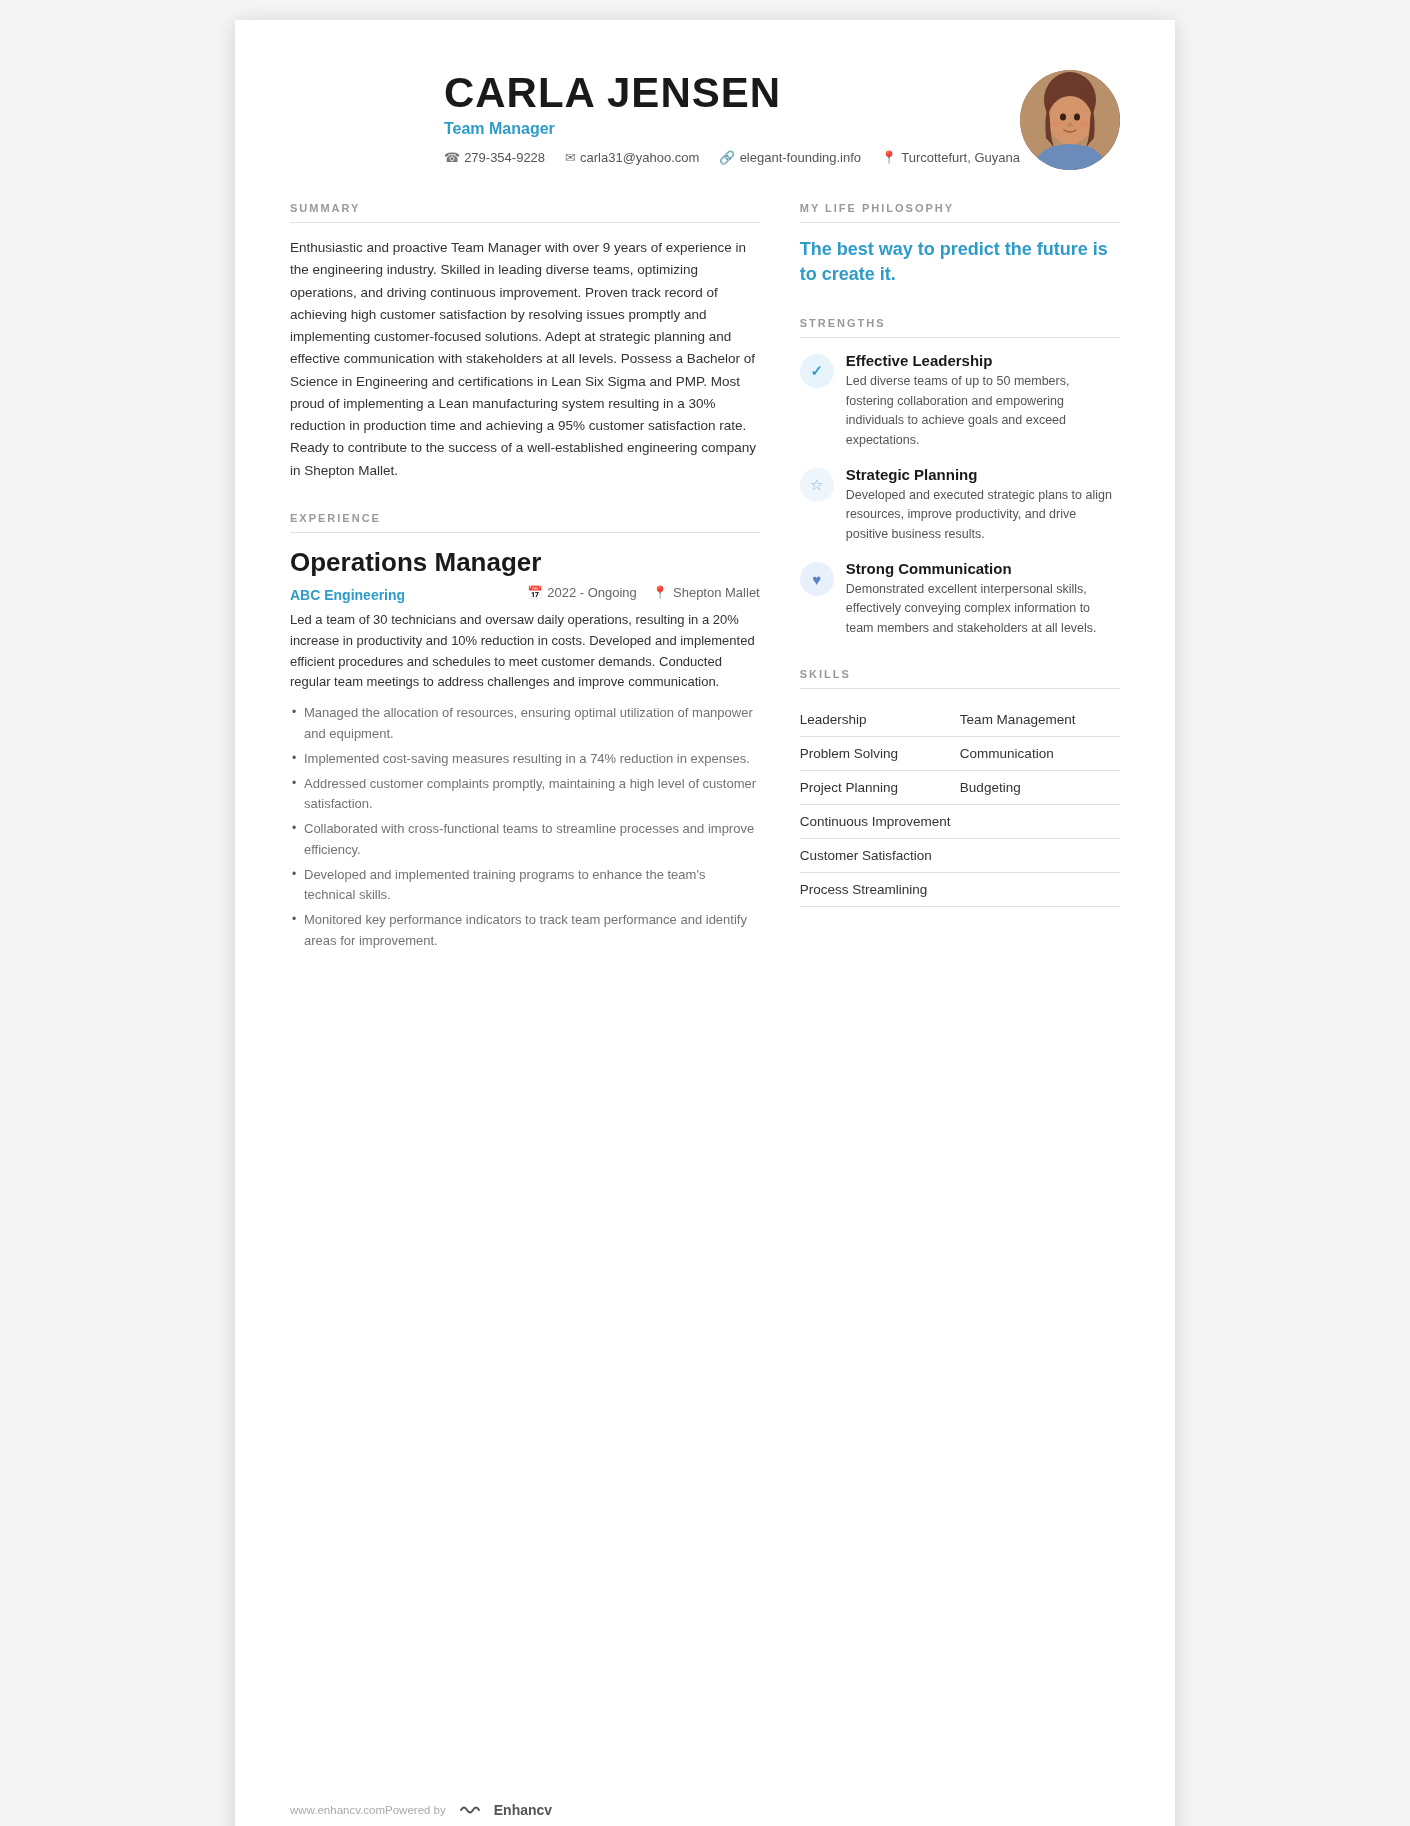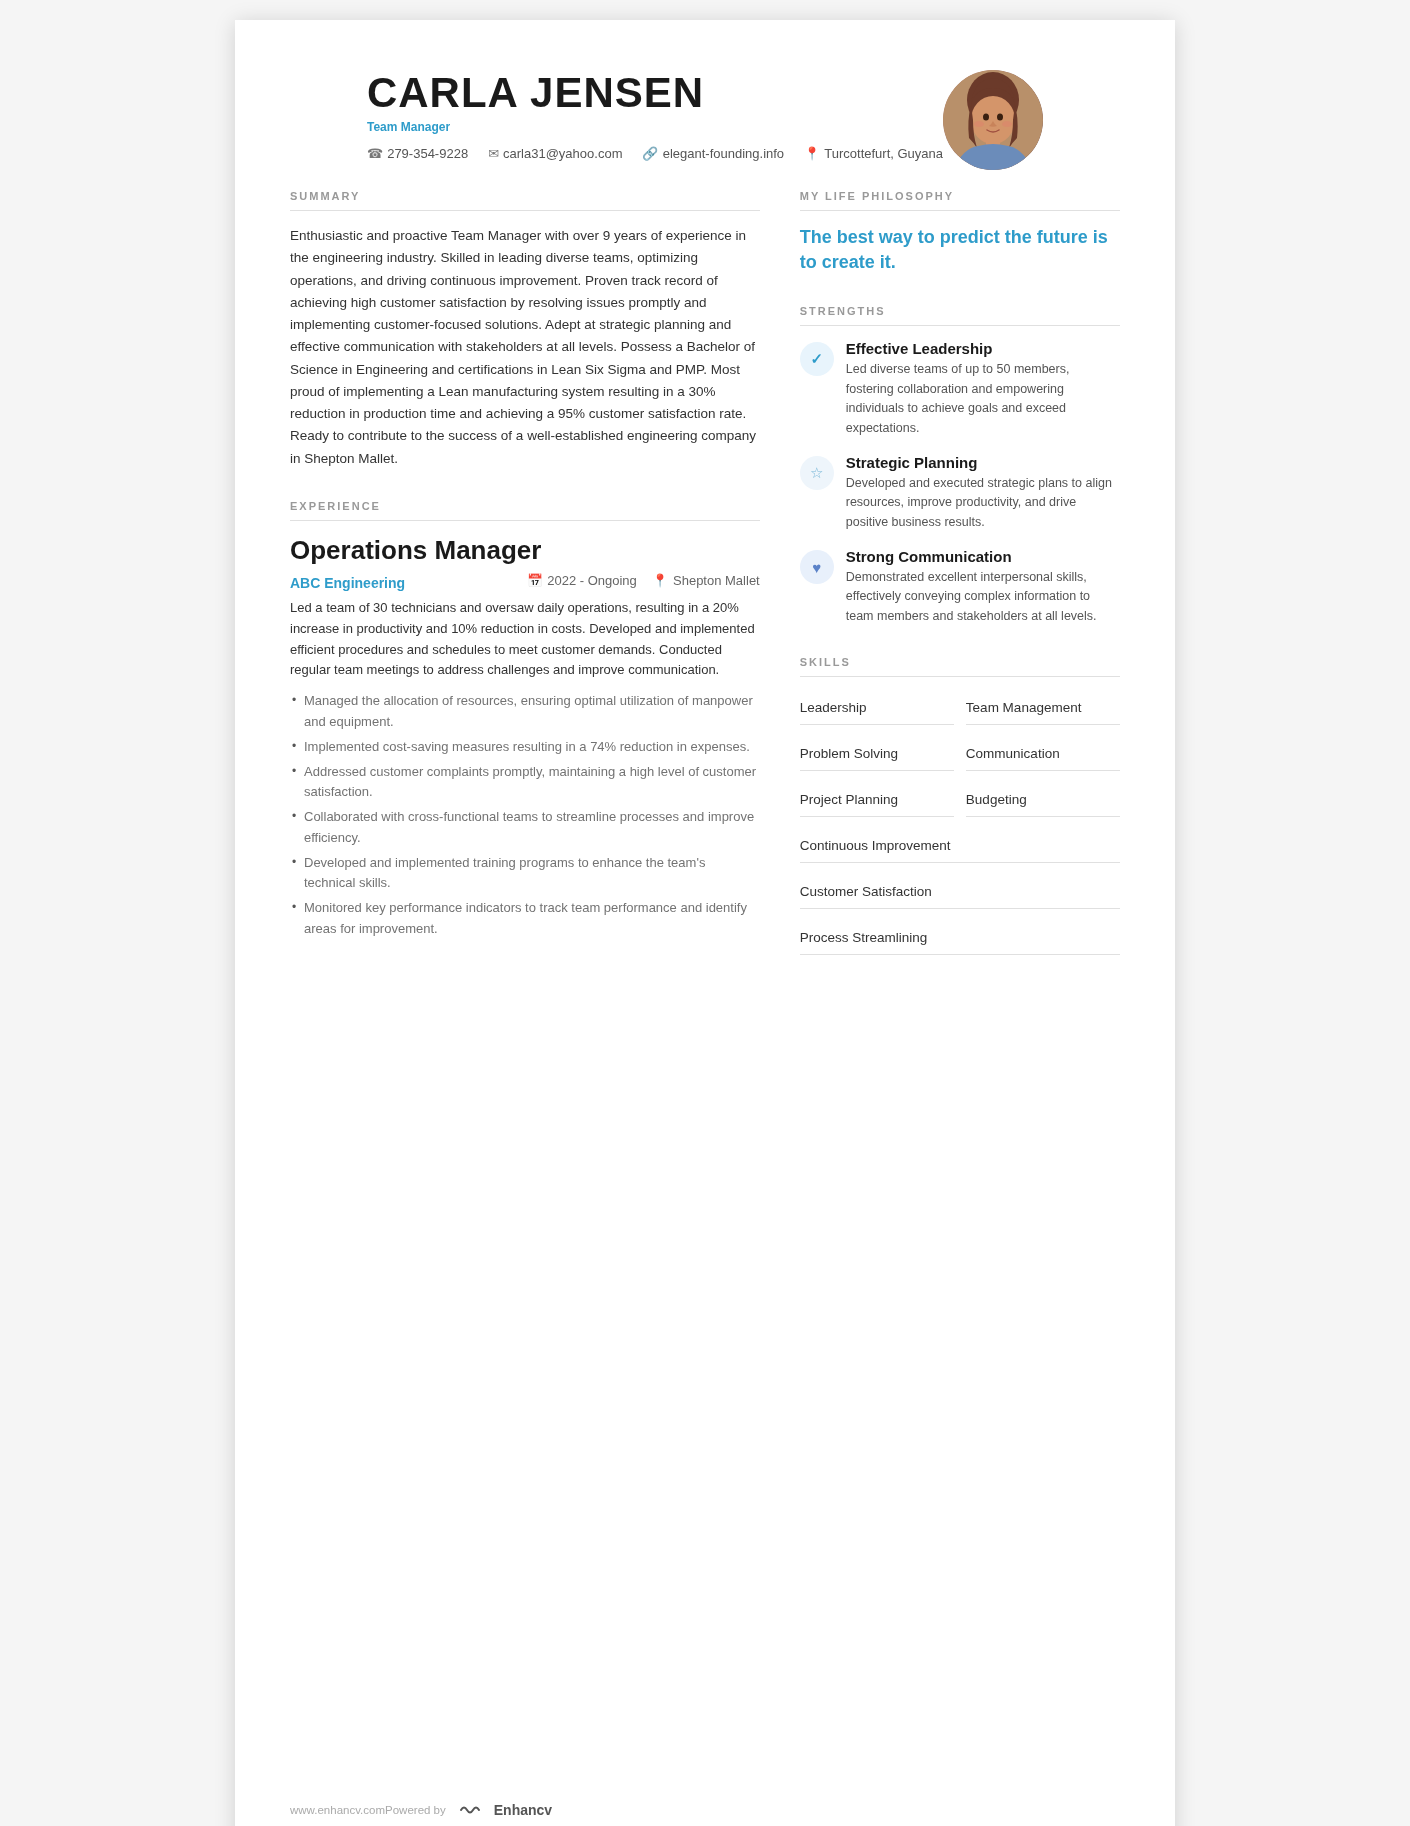--- a/index.html
+++ b/index.html
@@ -16,34 +16,34 @@
       background: #ffffff;
       width: 940px;
       min-height: 1826px;
       padding: 50px 55px 60px 55px;
       position: relative;
       box-shadow: 0 2px 20px rgba(0,0,0,0.15);
     }
     
     .header {
       display: flex;
-      justify-content: center;
+      justify-content: flex-end;
       align-items: flex-start;
-      margin-bottom: 20px;
+      margin-bottom: 32px;
     }
     .header-left {}
     .name {
       font-size: 42px;
       font-weight: 900;
       color: #1a1a1a;
       letter-spacing: 1px;
       line-height: 1.1;
     }
     .title {
-      font-size: 12px;
+      font-size: 16px;
       color: #2e9cca;
       font-weight: 600;
       margin-top: 4px;
       margin-bottom: 12px;
     }
     .contact-row {
       display: flex;
       gap: 20px;
       font-size: 13px;
       color: #555;
@@ -208,21 +208,21 @@
     .strength-desc {
       font-size: 12.5px;
       color: #555;
       line-height: 1.55;
     }
 
     
     .skills-grid {
       display: grid;
       grid-template-columns: 1fr 1fr;
-      gap: 12px;
+      gap: 0;
     }
     .skill-item {
       font-size: 13.5px;
       color: #333;
       padding: 9px 0;
       border-bottom: 1.5px solid #e0e0e0;
       font-weight: 500;
     }
     .skill-item.full-width {
       grid-column: 1 / -1;

